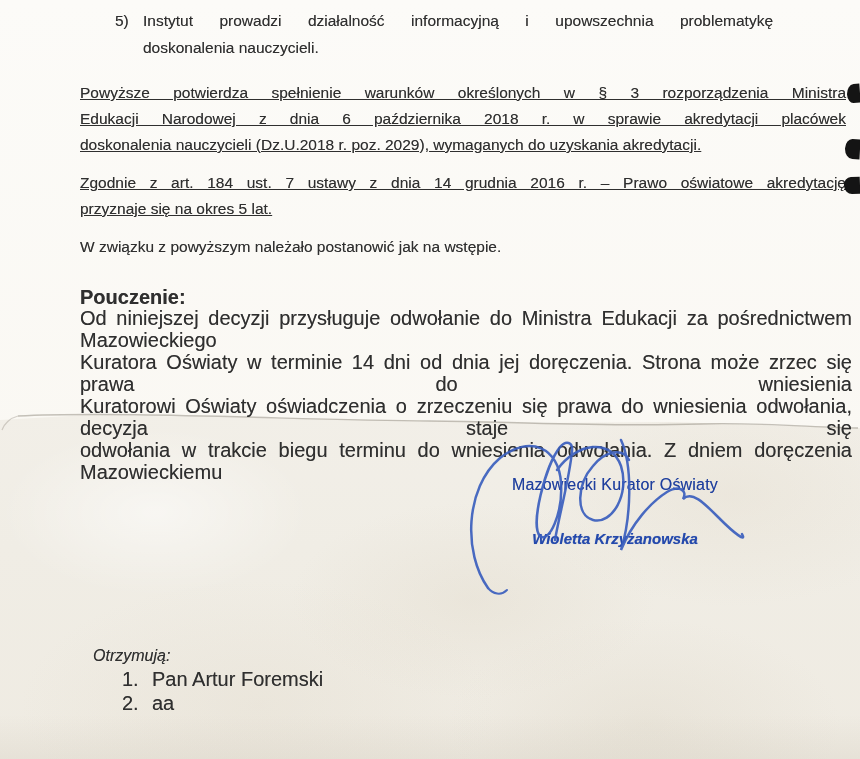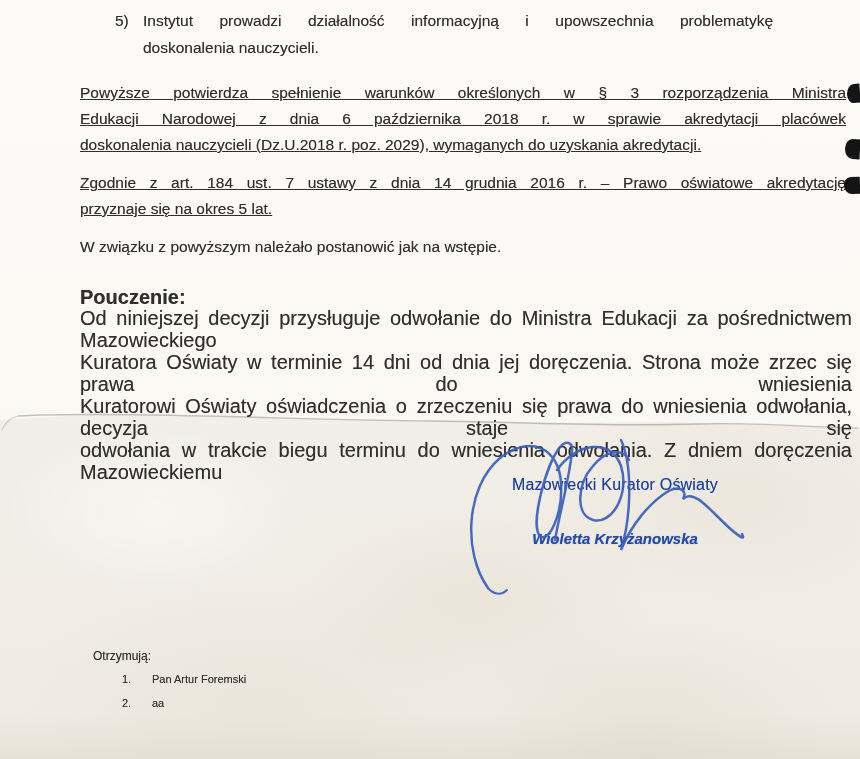--- a/index.html
+++ b/index.html
@@ -60,22 +60,22 @@
     text-shadow: 0 0 0.6px rgba(31,63,158,0.55);
   }
   .sig-name {
     position: absolute; left: 0; top: 102px; width: 320px; text-align: center;
     font-size: 15px; font-weight: bold; font-style: italic; color: #2449ac;
     text-shadow: 0 0 0.7px rgba(36,73,172,0.6);
   }
   .sig-autograph { position: absolute; left: -10px; top: -10px; }
 
   .distribution { position: absolute; left: 93px; top: 645px; }
-  .dist-heading { font-size: 12px; line-height: 22px; text-shadow: 0 0 0.6px rgba(47,47,47,0.5); }
-  .dist-row { position: relative; margin-top: 1px; font-size: 11px; line-height: 22.5px; text-shadow: 0 0 0.6px rgba(47,47,47,0.5); }
+  .dist-heading { font-size: 16px; line-height: 22px; text-shadow: 0 0 0.6px rgba(47,47,47,0.5); font-style: italic; }
+  .dist-row { position: relative; margin-top: 1px; font-size: 20px; line-height: 22.5px; text-shadow: 0 0 0.6px rgba(47,47,47,0.5); }
   .dist-num { display: inline-block; width: 30px; margin-left: 29px; }
   .dist-text { display: inline-block; }
 
   .scan-mark { position: absolute; background: #141414; }
   .scan-mark.m1 { left: 847px; top: 84px;  width: 13px; height: 19px; border-radius: 55% 0 0 45%; transform: rotate(-4deg); }
   .scan-mark.m2 { left: 845px; top: 139px; width: 15px; height: 20px; border-radius: 50% 0 0 55%; transform: rotate(3deg); }
   .scan-mark.m3 { left: 844px; top: 177px; width: 16px; height: 17px; border-radius: 45% 0 0 50%; transform: rotate(-2deg); }
 
   .bottom-vignette {
     position: absolute; left: 0; top: 715px; width: 860px; height: 44px;

